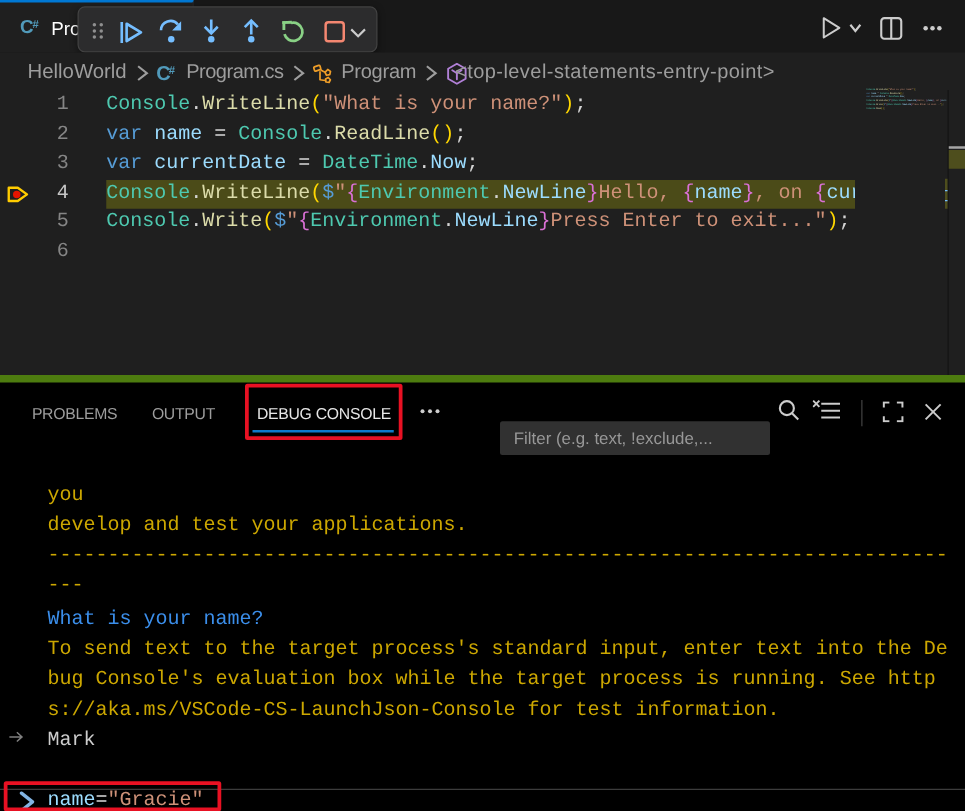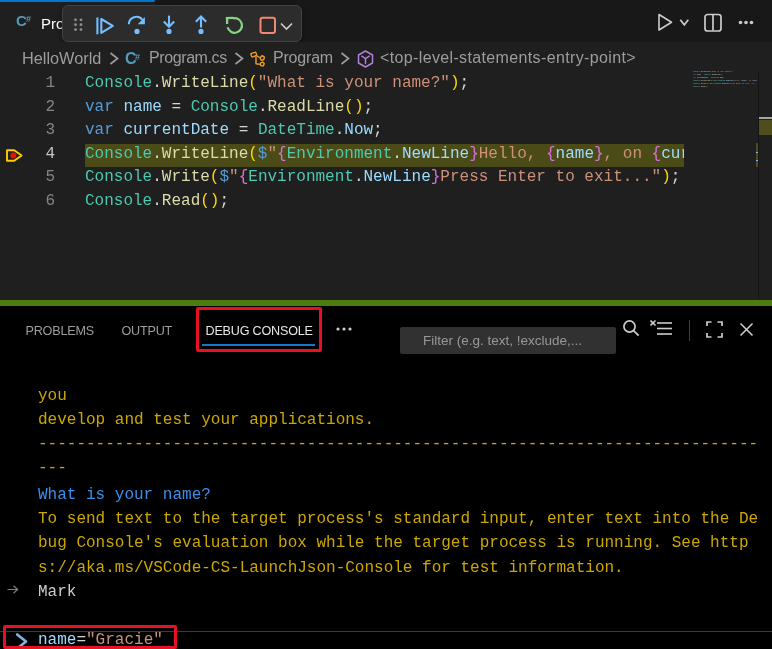--- a/index.html
+++ b/index.html
@@ -43,23 +43,23 @@
   #ruler-border { position:absolute; left:758px; top:0px; width:1px; height:228px; background:#141414; }
 
   
   #panel { position:absolute; left:0; top:300px; width:772px; height:349px; background:#000000;
            border-top:6px solid #4d7c0f; }
   .ptab { position:absolute; top:17.5px; font-size:12.6px; letter-spacing:-0.2px; color:#9d9d9d; }
   .console-line { position:absolute; font-family:"Liberation Mono", monospace; font-size:16px;
                   line-height:24px; white-space:pre; }
   .cgold { color:#cca700; } .cblue { color:#3b8eea;text-align:right; } .cwhite { color:#cccccc; }
 
-  #filterbox { position:absolute; left:400px; top:21px; width:216px; height:27px;
+  #filterbox { position:absolute; left:400px; top:31px; width:216px; height:27px;
                background:#313131; border-radius:2px; color:#989898; font-size:13.5px;
-               line-height:27px; padding-left:23px; }
+               line-height:27px; padding-left:11px; }
 
   .redbox { position:absolute; border:3px solid #e81123; border-radius:2px; }
 
   #inputrow { position:absolute; left:0; top:324.5px; width:772px; height:24.5px;
               border-top:1px solid #3c3c3c; }
 </style>
 </head>
 <body>
 <div id="stage">
 
@@ -150,21 +150,21 @@
     </svg>
     <span class="t" style="left:273px;letter-spacing:-0.2px">Program</span>
     <svg class="abs" style="left:340px;top:10px" width="11" height="13" viewBox="0 0 11 13">
       <path d="M1.5 1 L8.5 6.5 L1.5 12" fill="none" stroke="#9d9d9d" stroke-width="1.7"></path>
     </svg>
 
     <svg class="abs" style="left:355.5px;top:8px" width="19" height="18" viewBox="0 0 19 18">
       <path d="M9.5 1 L16.5 5 L16.5 13 L9.5 17 L2.5 13 L2.5 5 Z" fill="none" stroke="#b180d7" stroke-width="1.5" stroke-linejoin="round"></path>
       <path d="M5.8 6.2 L9.5 8.6 L13.2 6.2 M9.5 8.6 L9.5 13.4" fill="none" stroke="#b180d7" stroke-width="1.5" stroke-linecap="round"></path>
     </svg>
-    <span class="t" style="left:380px;letter-spacing:0.36px">&lt;top-level-statements-entry-point&gt;</span>
+    <span class="t" style="left:364px;letter-spacing:0.36px">&lt;top-level-statements-entry-point&gt;</span>
   </div>
 
   <div id="editor">
     <div id="hl4"></div>
     <div class="lnum" style="top:0px">1</div>
     <div class="lnum" style="top:23.57px">2</div>
     <div class="lnum" style="top:47.14px">3</div>
     <div class="lnum" style="top:70.71px;color:#c6c6c6">4</div>
     <div class="lnum" style="top:94.28px">5</div>
     <div class="lnum" style="top:117.85px">6</div>
@@ -172,21 +172,20 @@
     <svg class="abs" style="left:5px;top:74.5px" width="19" height="17" viewBox="0 0 19 17">
       <path d="M2 3.2 L9.2 3.2 L16.6 8.5 L9.2 13.8 L2 13.8 Z" fill="none" stroke="#ffcc00" stroke-width="1.9" stroke-linejoin="round"></path>
       <circle cx="8.4" cy="8.5" r="3" fill="#e51400"></circle>
     </svg>
 
     <div class="cline" style="top:0px"><span class="teal">Console</span><span class="pun">.</span><span class="yel">WriteLine</span><span class="gold">(</span><span class="str">"What is your name?"</span><span class="gold">)</span><span class="pun">;</span></div>
     <div class="cline" style="top:23.57px"><span class="kw">var</span> <span class="lb">name</span> <span class="pun">=</span> <span class="teal">Console</span><span class="pun">.</span><span class="yel">ReadLine</span><span class="gold">()</span><span class="pun">;</span></div>
     <div class="cline" style="top:47.14px"><span class="kw">var</span> <span class="lb">currentDate</span> <span class="pun">=</span> <span class="teal">DateTime</span><span class="pun">.</span><span class="lb">Now</span><span class="pun">;</span></div>
     <div class="cline" style="top:70.71px;width:599px;overflow:hidden"><span class="teal">Console</span><span class="pun">.</span><span class="yel">WriteLine</span><span class="gold">(</span><span class="kw">$</span><span class="str">"</span><span class="orc">{</span><span class="teal">Environment</span><span class="pun">.</span><span class="lb">NewLine</span><span class="orc">}</span><span class="str">Hello, </span><span class="orc">{</span><span class="lb">name</span><span class="orc">}</span><span class="str">, on </span><span class="orc">{</span><span class="lb">cur</span></div>
     <div class="cline" style="top:94.28px"><span class="teal">Console</span><span class="pun">.</span><span class="yel">Write</span><span class="gold">(</span><span class="kw">$</span><span class="str">"</span><span class="orc">{</span><span class="teal">Environment</span><span class="pun">.</span><span class="lb">NewLine</span><span class="orc">}</span><span class="str">Press Enter to exit..."</span><span class="gold">)</span><span class="pun">;</span></div>
-    <div class="cline" style="top:117.85px"><span class="teal">Console</span><span class="pun">.</span><span class="yel">Read</span><span class="gold">()</span><span class="pun">;</span></div>
 
     <div id="minimap">
         <div class="inner">
       <div class="cline2"><span class="teal">Console</span>.<span class="yel">WriteLine</span><span class="gold">(</span><span class="str">"What is your name?"</span><span class="gold">)</span>;</div>
       <div class="cline2"><span class="kw">var</span> <span class="lb">name</span> = <span class="teal">Console</span>.<span class="yel">ReadLine</span><span class="gold">()</span>;</div>
       <div class="cline2"><span class="kw">var</span> <span class="lb">currentDate</span> = <span class="teal">DateTime</span>.<span class="lb">Now</span>;</div>
       <div class="cline2"><span class="teal">Console</span>.<span class="yel">WriteLine</span><span class="gold">(</span><span class="kw">$</span><span class="str">"</span><span class="orc">{</span><span class="teal">Environment</span>.<span class="lb">NewLine</span><span class="orc">}</span><span class="str">Hello, </span><span class="orc">{</span><span class="lb">name</span><span class="orc">}</span><span class="str">, on </span><span class="orc">{</span><span class="lb">currentDate</span>;</div>
       <div class="cline2"><span class="teal">Console</span>.<span class="yel">Write</span><span class="gold">(</span><span class="kw">$</span><span class="str">"</span><span class="orc">{</span><span class="teal">Environment</span>.<span class="lb">NewLine</span><span class="orc">}</span><span class="str">Press Enter to exit..."</span><span class="gold">)</span>;</div>
       <div class="cline2"><span class="teal">Console</span>.<span class="yel">Read</span><span class="gold">()</span>;</div>
     </div>

